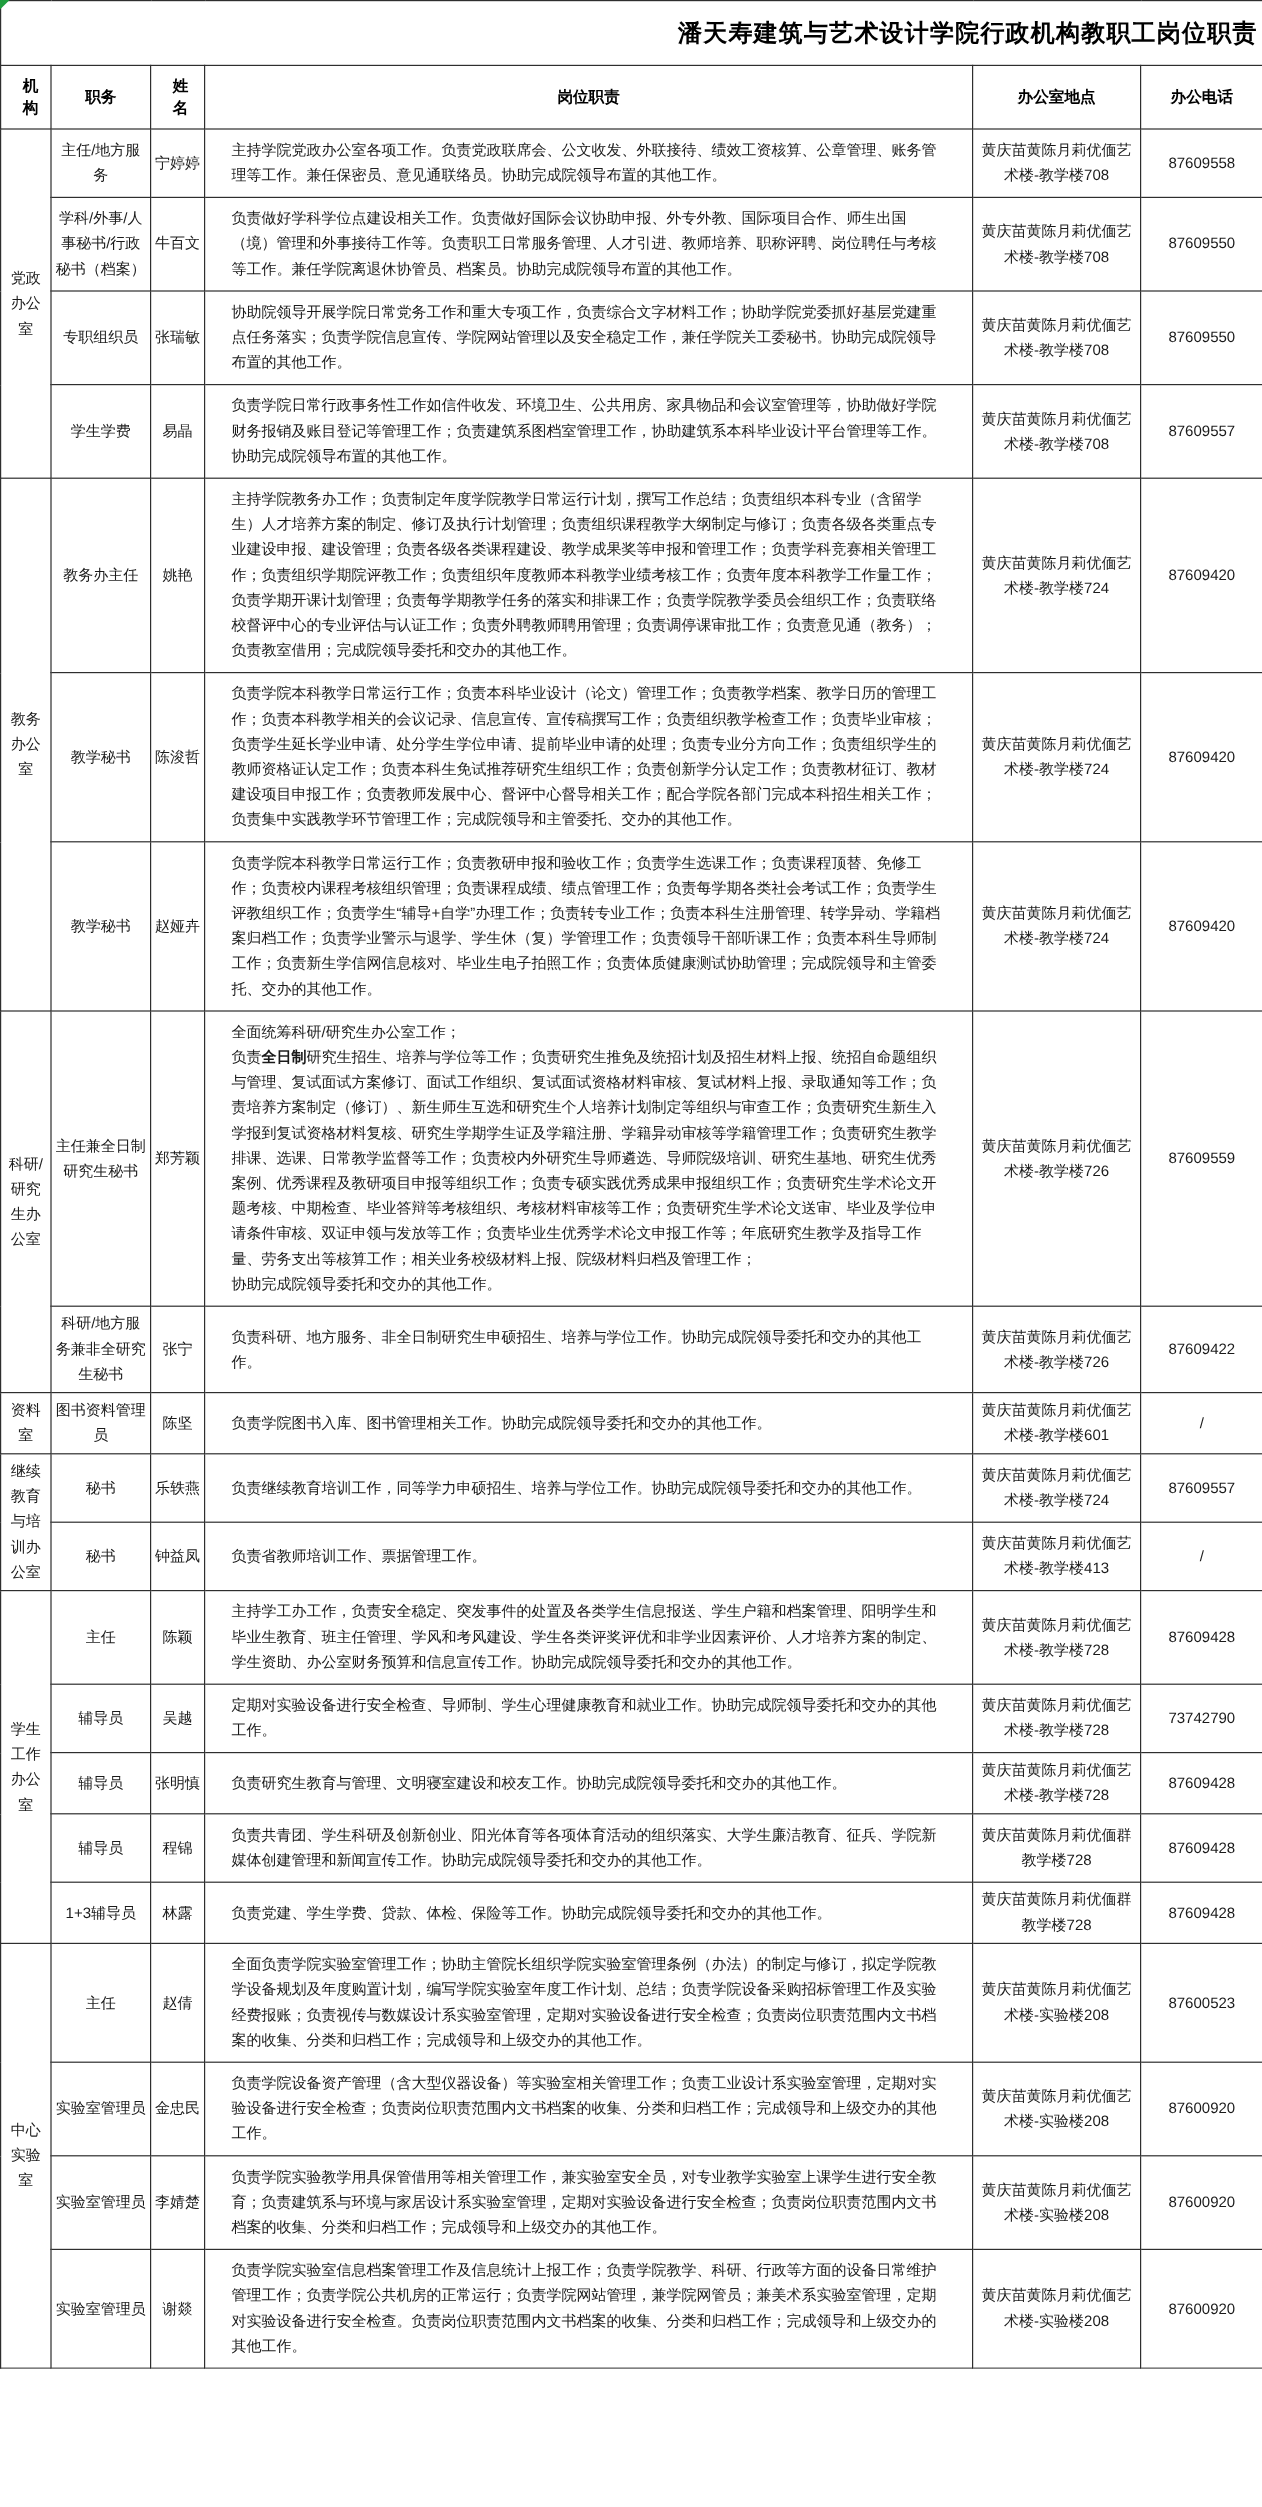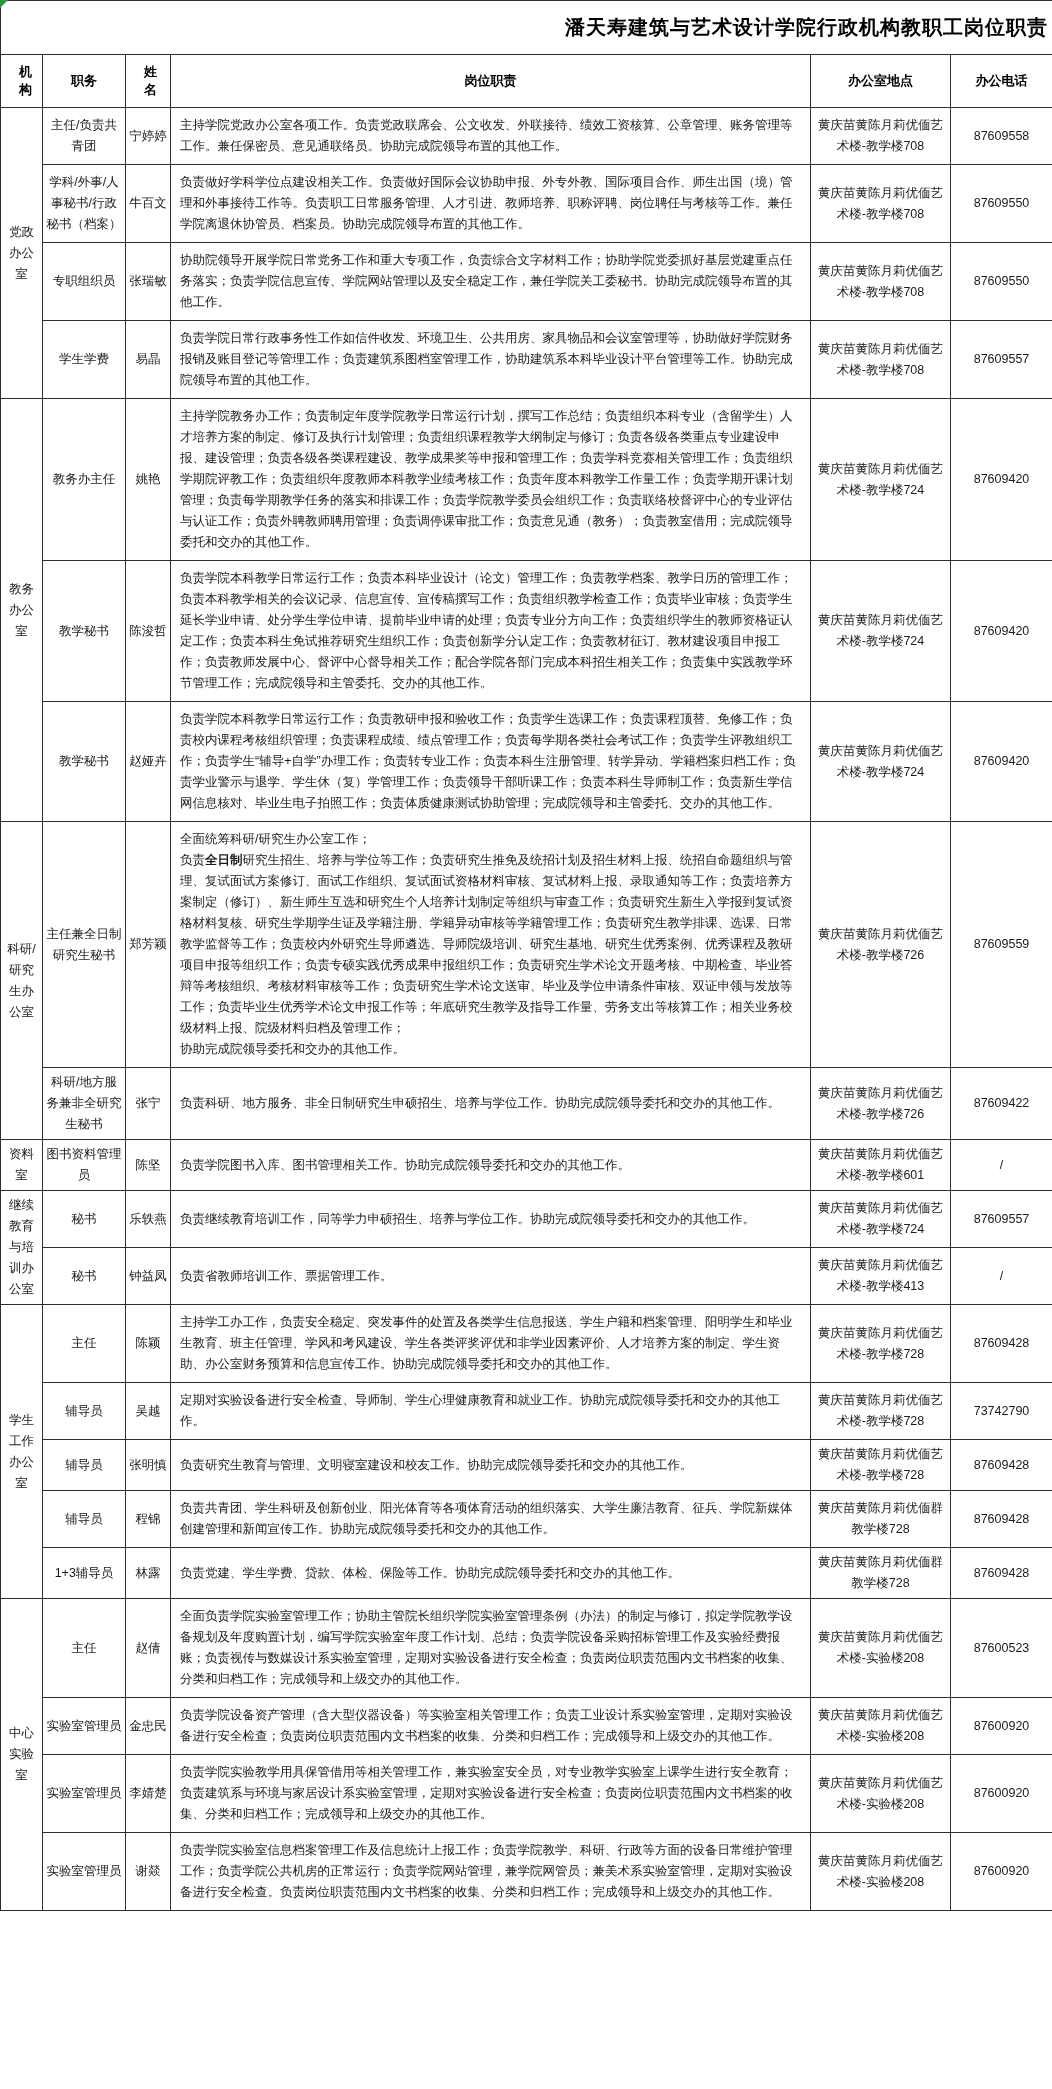--- a/index.html
+++ b/index.html
@@ -48,21 +48,21 @@
     font-size: 12.5px;
     line-height: 21px;
   }
   td.org, td.pos, td.name, td.loc, td.phone {
     text-align: center;
     padding: 4px 3px;
   }
   td.org { padding: 4px 5px; text-align: center; }
   td.duties {
     text-align: left;
-    padding: 7px 9px;
+    padding: 7px 22px;
     white-space: pre-wrap;
   }
   td.duties b { font-weight: bold; }
 </style>
 </head>
 <body>
 
 <div class="corner-marker"></div>
 
 <table class="duty-table">
@@ -83,21 +83,21 @@
         <th class="colhead">职务</th>
         <th class="colhead">姓名</th>
         <th class="colhead">岗位职责</th>
         <th class="colhead">办公室地点</th>
         <th class="colhead">办公电话</th>
       </tr>
   </thead>
   <tbody id="table-body">
       <tr>
         <td class="org" rowspan="4">党政办公室</td>
-        <td class="pos">主任/负责共青团</td>
+        <td class="pos">主任/地方服务</td>
         <td class="name">宁婷婷</td>
         <td class="duties">主持学院党政办公室各项工作。负责党政联席会、公文收发、外联接待、绩效工资核算、公章管理、账务管理等工作。兼任保密员、意见通联络员。协助完成院领导布置的其他工作。</td>
         <td class="loc">黄庆苗黄陈月莉优偭艺术楼-教学楼708</td>
         <td class="phone">87609558</td>
       </tr>
       <tr>
         <td class="pos">学科/外事/人事秘书/行政秘书（档案）</td>
         <td class="name">牛百文</td>
         <td class="duties">负责做好学科学位点建设相关工作。负责做好国际会议协助申报、外专外教、国际项目合作、师生出国（境）管理和外事接待工作等。负责职工日常服务管理、人才引进、教师培养、职称评聘、岗位聘任与考核等工作。兼任学院离退休协管员、档案员。协助完成院领导布置的其他工作。</td>
         <td class="loc">黄庆苗黄陈月莉优偭艺术楼-教学楼708</td>

